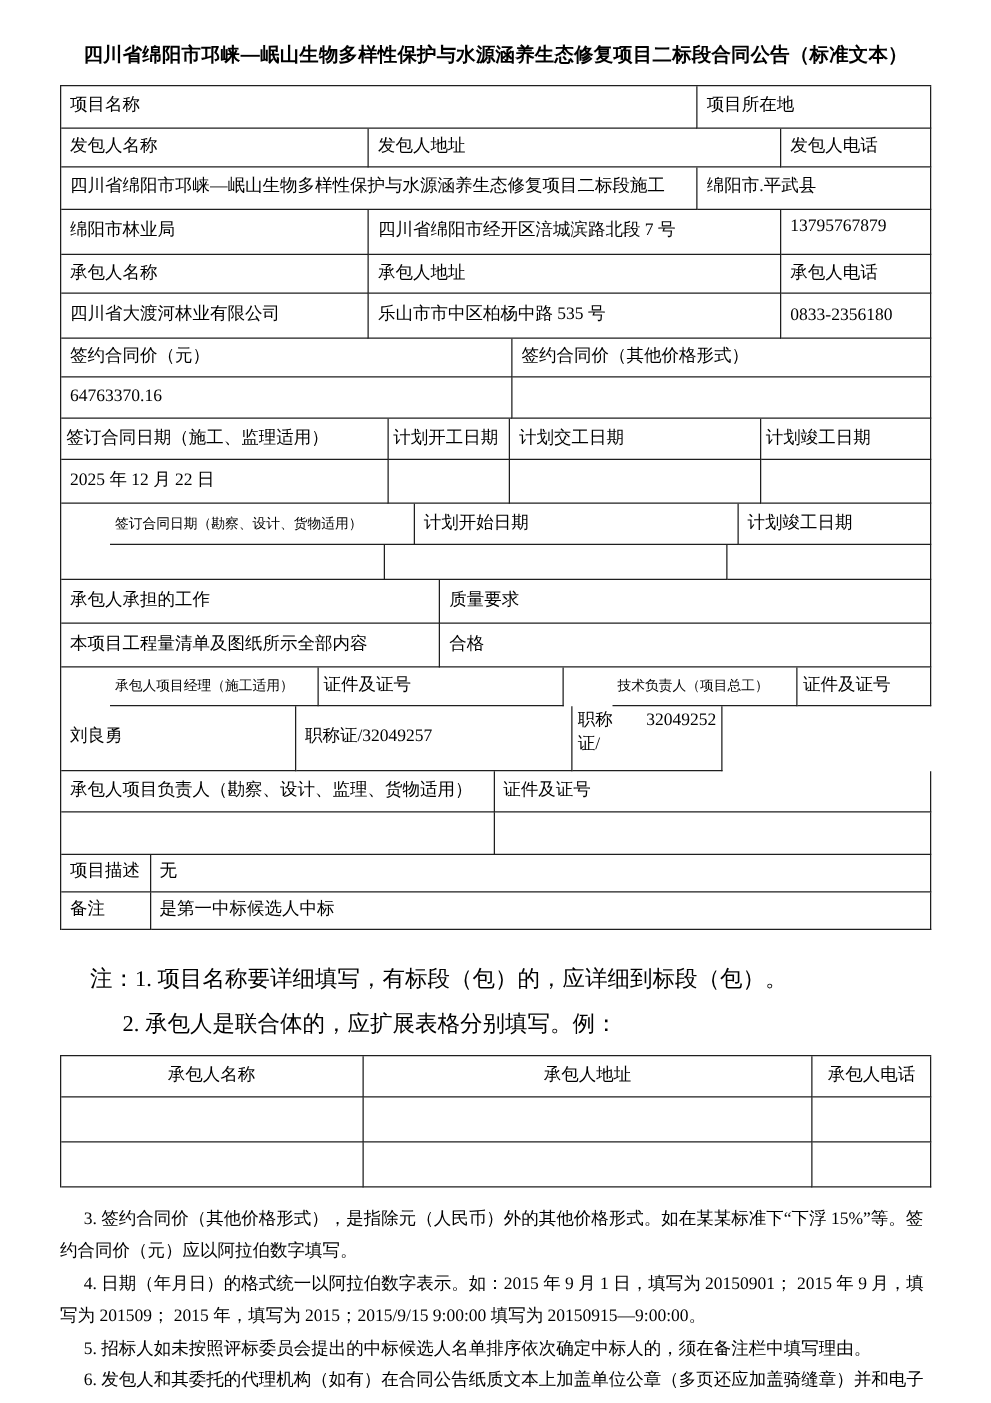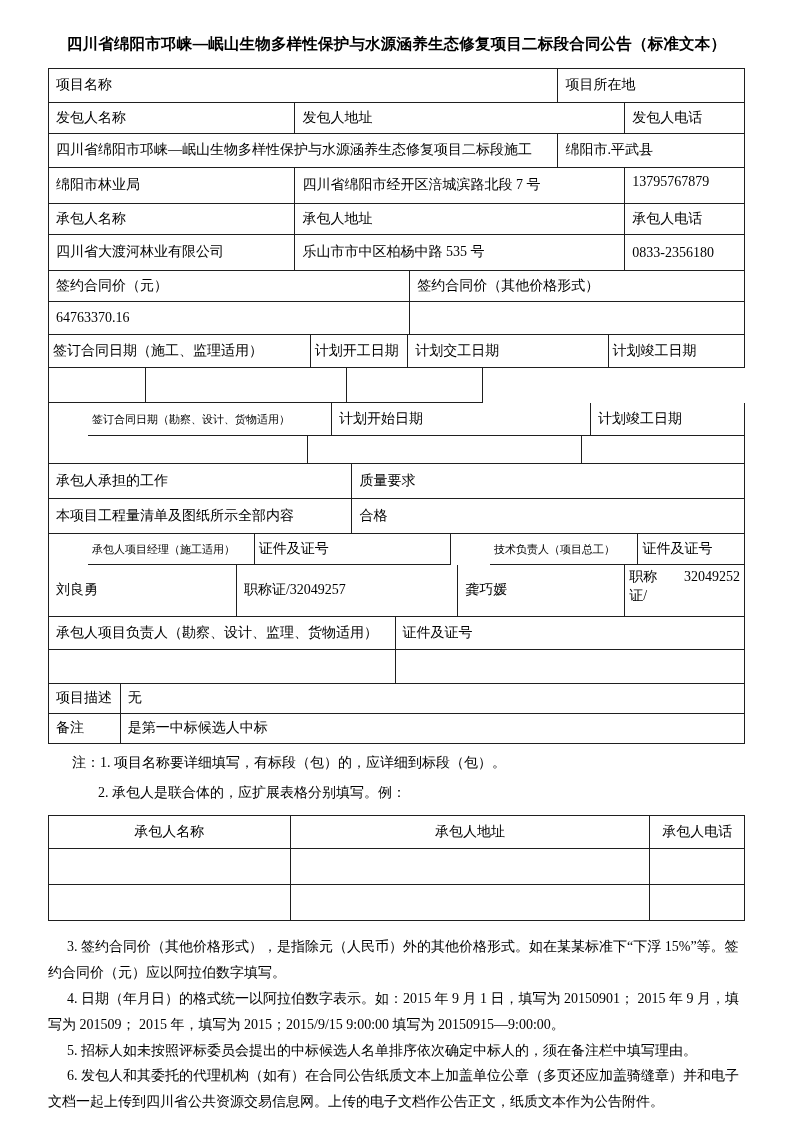--- a/index.html
+++ b/index.html
@@ -29,21 +29,21 @@
     font-size: 14px;
     line-height: 1.35;
   }
   .td.center { justify-content: center; text-align: center; }
   .td.tight  { padding: 3px 4px; }
   .td.small  { font-size: 11px; margin-left: 39px; }
   .td.multiline { flex-direction: row; align-items: flex-start; justify-content: center; gap: 9px; }
   .td.vtop { align-items: flex-start; padding-top: 5px; }
   .td.vbottom { align-items: flex-end; padding-bottom: 7px; }
 
-  .notes-top { margin: 10px 0 0 24px; font-size: 14px; }
+  .notes-top { margin: 27px 0 0 24px; font-size: 18px; }
   .notes-top .note-line1 { margin-bottom: 12px; }
   .notes-top .note-line2 { margin-left: 26px; margin-bottom: 13px; }
 
   .example-table .tr { min-height: 33px; }
   .example-table .tr.data-row { min-height: 36px; }
 
   .notes-bottom { margin-top: 13px; font-size: 14px; }
   .notes-bottom p { text-indent: 19px; line-height: 1.85; }
 </style>
 </head>
@@ -95,20 +95,21 @@
       <div class="td" style="width:48.1%"></div>
     </div>
 
     <div class="tr" style="min-height:33px">
       <div class="td tight" style="width:37.6%">签订合同日期（施工、监理适用）</div>
       <div class="td tight" style="width:14%">计划开工日期</div>
       <div class="td" style="width:28.8%">计划交工日期</div>
       <div class="td tight" style="width:19.6%">计划竣工日期</div>
     </div>
     <div class="tr" style="min-height:35px">
+      <div class="td" style="width:37.6%">2025 年 12 月 22 日</div>
       <div class="td" style="width:14%"></div>
       <div class="td" style="width:28.8%"></div>
       <div class="td" style="width:19.6%"></div>
     </div>
 
     <div class="tr" style="min-height:33px">
       <div class="td tight small" style="width:37.2%">签订合同日期（勘察、设计、货物适用）</div>
       <div class="td" style="width:39.4%">计划开始日期</div>
       <div class="td" style="width:23.4%">计划竣工日期</div>
     </div>
@@ -129,21 +130,20 @@
 
     <div class="tr" style="min-height:31px">
       <div class="td tight small" style="width:27%">承包人项目经理（施工适用）</div>
       <div class="td tight" style="width:31.8%">证件及证号</div>
       <div class="td tight small" style="width:24%">技术负责人（项目总工）</div>
       <div class="td tight" style="width:17.2%">证件及证号</div>
     </div>
     <div class="tr" style="min-height:52px">
       <div class="td" style="width:27%">刘良勇</div>
       <div class="td" style="width:31.8%">职称证/32049257</div>
-      <div class="td" style="width:24%">龚巧媛</div>
       <div class="td multiline tight" style="width:17.2%">
         <span>职称证/</span>
         <span>32049252</span>
       </div>
     </div>
 
     <div class="tr" style="min-height:33px">
       <div class="td" style="width:49.8%">承包人项目负责人（勘察、设计、监理、货物适用）</div>
       <div class="td" style="width:50.2%">证件及证号</div>
     </div>

